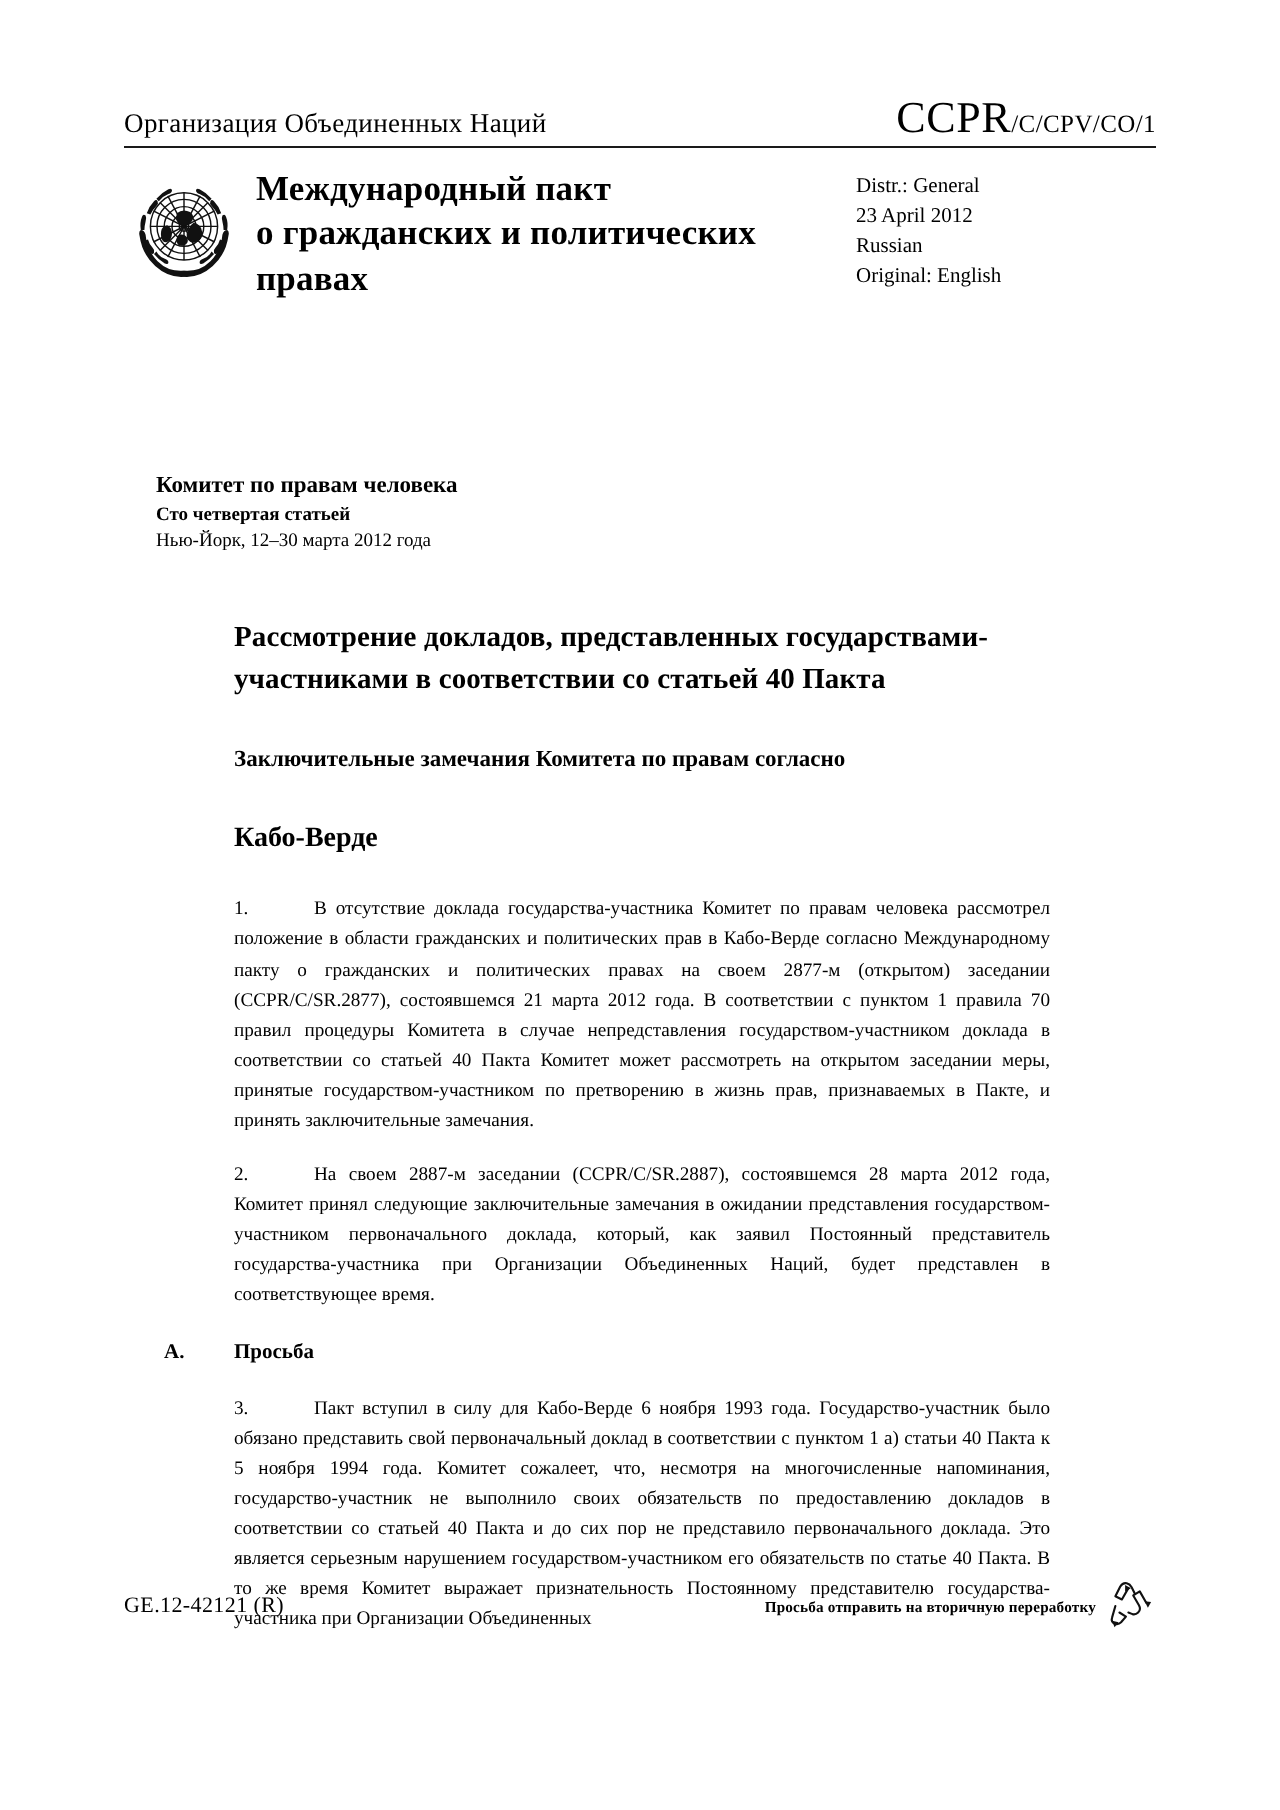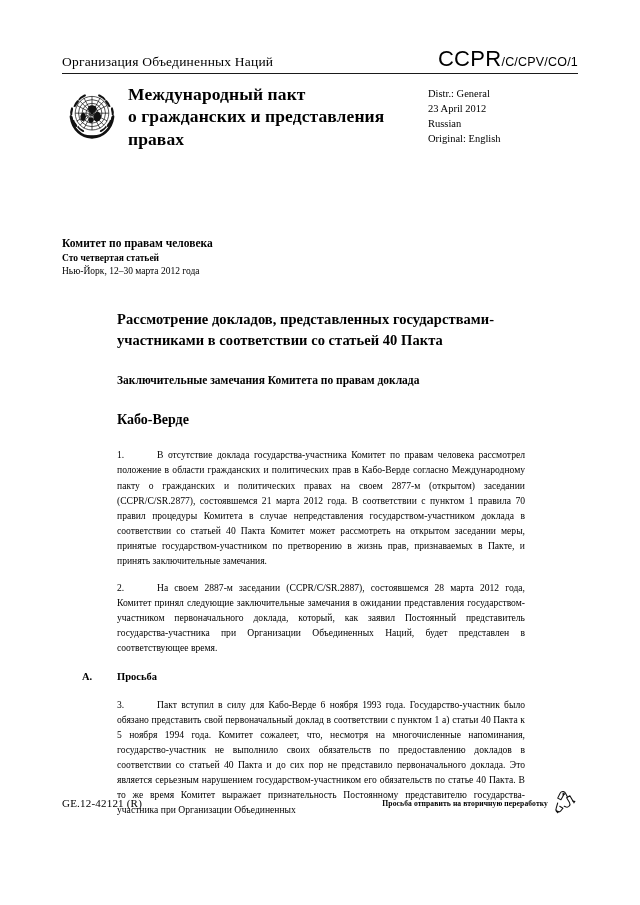--- a/index.html
+++ b/index.html
@@ -38,21 +38,21 @@
     padding-bottom: 3px;
   }
   .org-name {
     font-family: "Liberation Serif", serif;
     font-size: 13.5px;
     letter-spacing: 0.2px;
     line-height: 1.1;
     white-space: nowrap;
   }
   .doc-symbol {
-    font-family: Liberation Sans, sans-serif;
+    font-family: Liberation Serif, serif;
     white-space: nowrap;
     line-height: 1;
   }
   .doc-symbol .sym-main {
     font-size: 22px;
     letter-spacing: 0.3px;
   }
   .doc-symbol .sym-sub {
     font-size: 12.5px;
     letter-spacing: 0.2px;
@@ -95,21 +95,21 @@
     padding-top: 4px;
     font-family: "Liberation Serif", serif;
     font-size: 10.5px;
     line-height: 1.42;
   }
   .distr-cell div { white-space: nowrap; }
 
   
   .committee {
     position: absolute;
-    left: 62px;
+    left: 78px;
     top: 236px;
     width: 516px;
   }
   .committee-name {
     font-weight: bold;
     font-size: 11.5px;
     line-height: 1.35;
   }
   .committee-session {
     font-weight: bold;
@@ -263,21 +263,21 @@
             <path d="M25 70 q4 5 9 8 q3 1 3 -1 q0 -2 -3 -3 q-5 -2 -7 -6 z"></path>
             <path d="M75 70 q-4 5 -9 8 q-3 1 -3 -1 q0 -2 3 -3 q5 -2 7 -6 z"></path>
             <path d="M41 84 h18 v2 h-18 z"></path>
             <path d="M44 86 q6 3 12 0 q-1 3 -6 3 q-5 0 -6 -3 z"></path>
           </g>
         </svg>
       </div>
 
       <div class="title-cell">
         <div class="pact-title">Международный пакт</div>
-        <div class="pact-title">о гражданских и представления</div>
+        <div class="pact-title">о гражданских и политических</div>
         <div class="pact-title">правах</div>
       </div>
 
       <div class="distr-cell">
         <div>Distr.: General</div>
         <div>23 April 2012</div>
         <div>Russian</div>
         <div>Original: English</div>
       </div>
 
@@ -287,21 +287,21 @@
   <div class="committee">
     <div class="committee-name">Комитет по правам человека</div>
     <div class="committee-session">Сто четвертая статьей</div>
     <div class="committee-place">Нью-Йорк, 12–30 марта 2012 года</div>
   </div>
 
   <div class="content">
 
     <h1 class="doc-title">Рассмотрение докладов, представленных государствами-участниками в соответствии со статьей 40 Пакта</h1>
 
-    <h2 class="doc-subtitle">Заключительные замечания Комитета по правам доклада</h2>
+    <h2 class="doc-subtitle">Заключительные замечания Комитета по правам согласно</h2>
 
     <h3 class="country">Кабо-Верде</h3>
 
     <p class="body-para first-para"><span class="pnum">1.</span><span>В отсутствие доклада государства-участника Комитет по правам человека рассмотрел положение в области гражданских и политических прав в Кабо-Верде согласно Международному пакту о гражданских и политических правах на своем 2877-м (открытом) заседании (CCPR/C/SR.2877), состоявшемся 21 марта 2012 года. В соответствии с пунктом 1 правила 70 правил процедуры Комитета в случае непредставления государством-участником доклада в соответствии со статьей 40 Пакта Комитет может рассмотреть на открытом заседании меры, принятые государством-участником по претворению в жизнь прав, признаваемых в Пакте, и принять заключительные замечания.</span></p>
 
     <p class="body-para next-para"><span class="pnum">2.</span><span>На своем 2887-м заседании (CCPR/C/SR.2887), состоявшемся 28 марта 2012 года, Комитет принял следующие заключительные замечания в ожидании представления государством-участником первоначального доклада, который, как заявил Постоянный представитель государства-участника при Организации Объединенных Наций, будет представлен в соответствующее время.</span></p>
 
     <div class="section-head">
       <span class="section-letter">A.</span>
       <span>Просьба</span>

